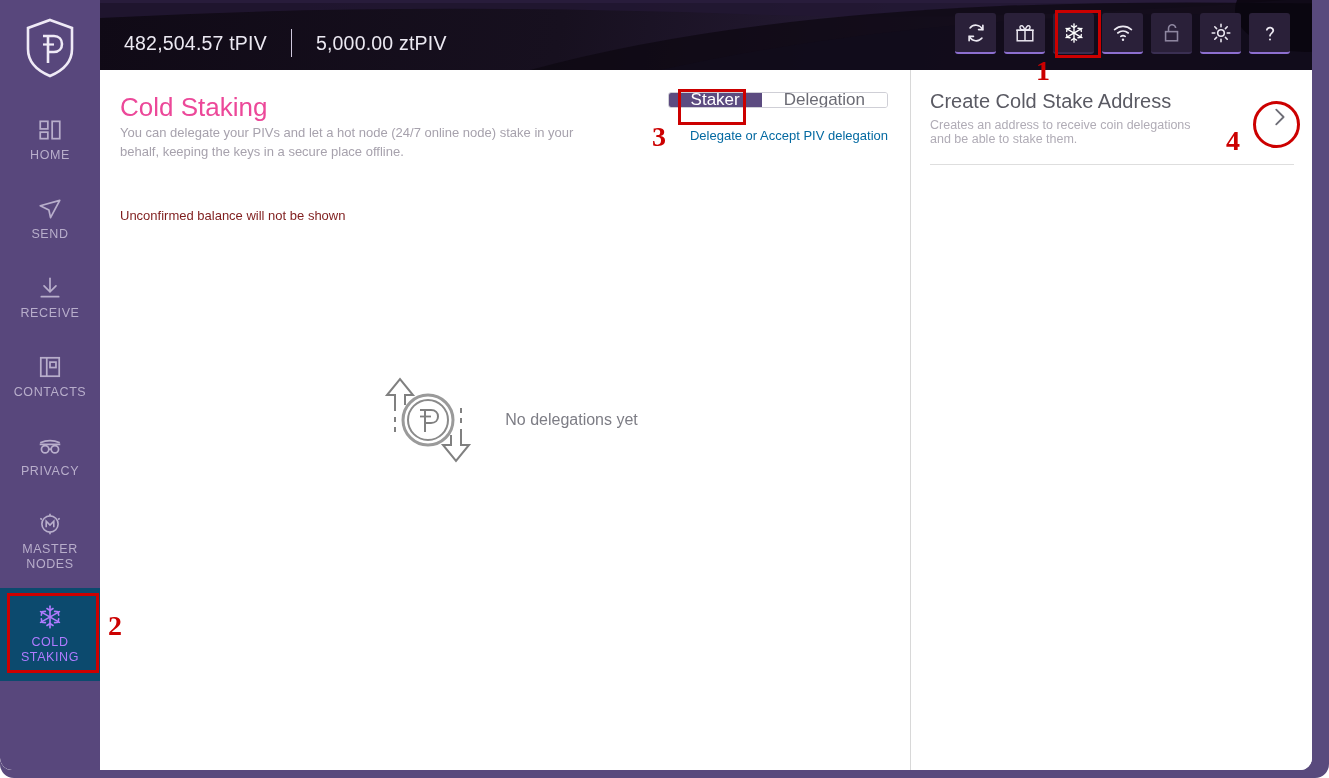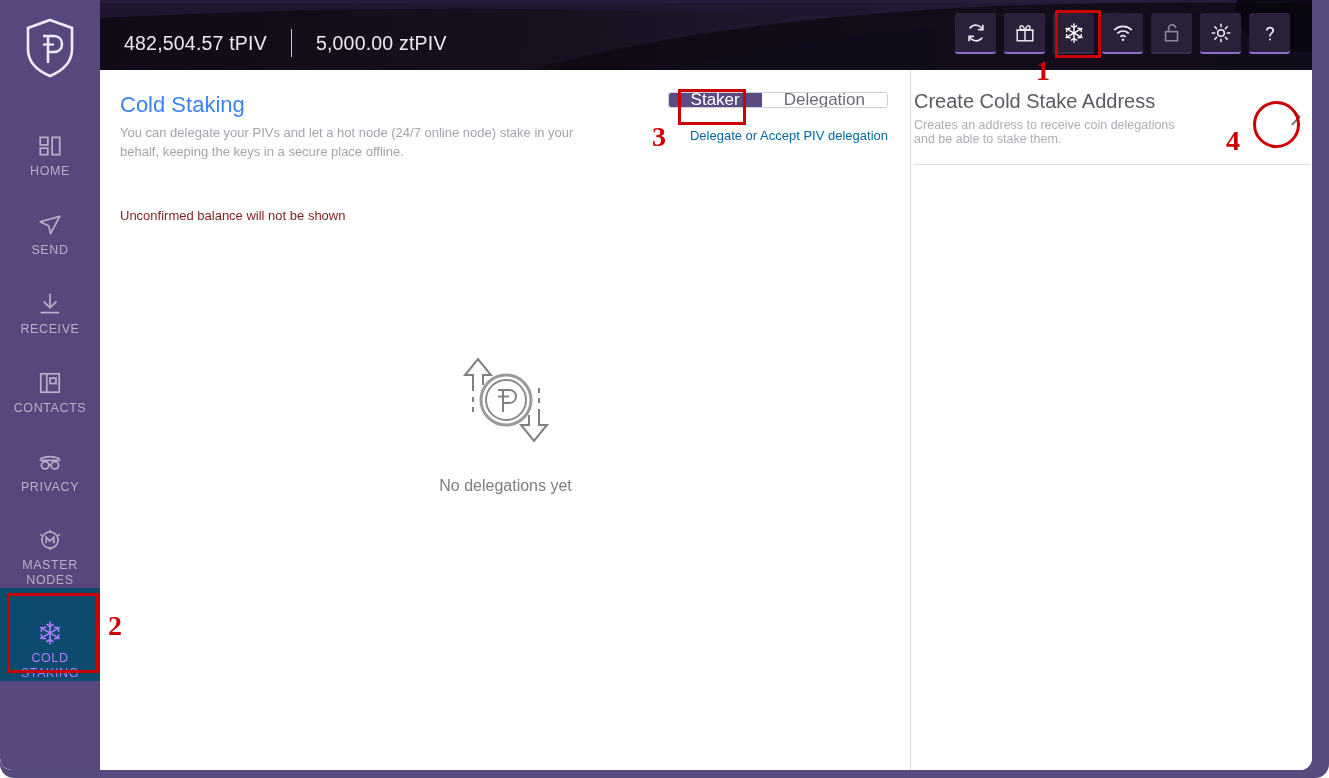--- a/index.html
+++ b/index.html
@@ -46,21 +46,21 @@
     height: 100px;
     display: flex;
     align-items: center;
     justify-content: center;
   }
   .nav-item {
     height: 79px;
     display: flex;
     flex-direction: column;
     align-items: center;
-    justify-content: flex-end;
+    justify-content: center;
     gap: 5px;
     cursor: pointer;
     position: relative;
   }
   .nav-item .nav-label {
     font-size: 12.5px;
     letter-spacing: 0.6px;
     color: #b8aecb;
     text-align: center;
     line-height: 15px;
@@ -164,22 +164,22 @@
   }
   .main-panel {
     position: absolute;
     left: 0; top: 0;
     width: 811px; height: 700px;
     border-right: 1px solid #d8d8d8;
   }
   .page-title {
     position: absolute;
     left: 20px; top: 22px;
-    font-size: 22px;
-    color: #3b82f6;
+    font-size: 26px;
+    color: #ec4899;
     font-weight: normal;
   }
   .page-sub {
     position: absolute;
     left: 20px; top: 53px;
     width: 460px;
     font-size: 13px;
     color: #a7a2ad;
     line-height: 19px;
   }
@@ -220,39 +220,39 @@
     color: #0369a1;
     text-align: right;
     width: 320px;
   }
 
   .empty-state {
     position: absolute;
     left: 0; top: 0;
     width: 811px; height: 700px;
     display: flex;
-    flex-direction: column;
+    flex-direction: row;
     align-items: center;
     justify-content: center;
     gap: 22px;
     pointer-events: none;
   }
   .empty-illu { width: 110px; height: 110px; }
   .empty-text {
     font-size: 16px;
     color: #7d7d85;
   }
 
   
   .right-panel {
     position: absolute;
     left: 812px; top: 0;
     width: 400px; height: 572px;
     background: #ffffff;
-    padding: 0 2px;
+    padding: 0 18px;
   }
   .rp-row {
     position: relative;
     padding: 20px 0 18px 0;
     border-bottom: 1px solid #dedede;
     cursor: pointer;
   }
   .rp-title {
     font-size: 20px;
     color: #5a5a63;

